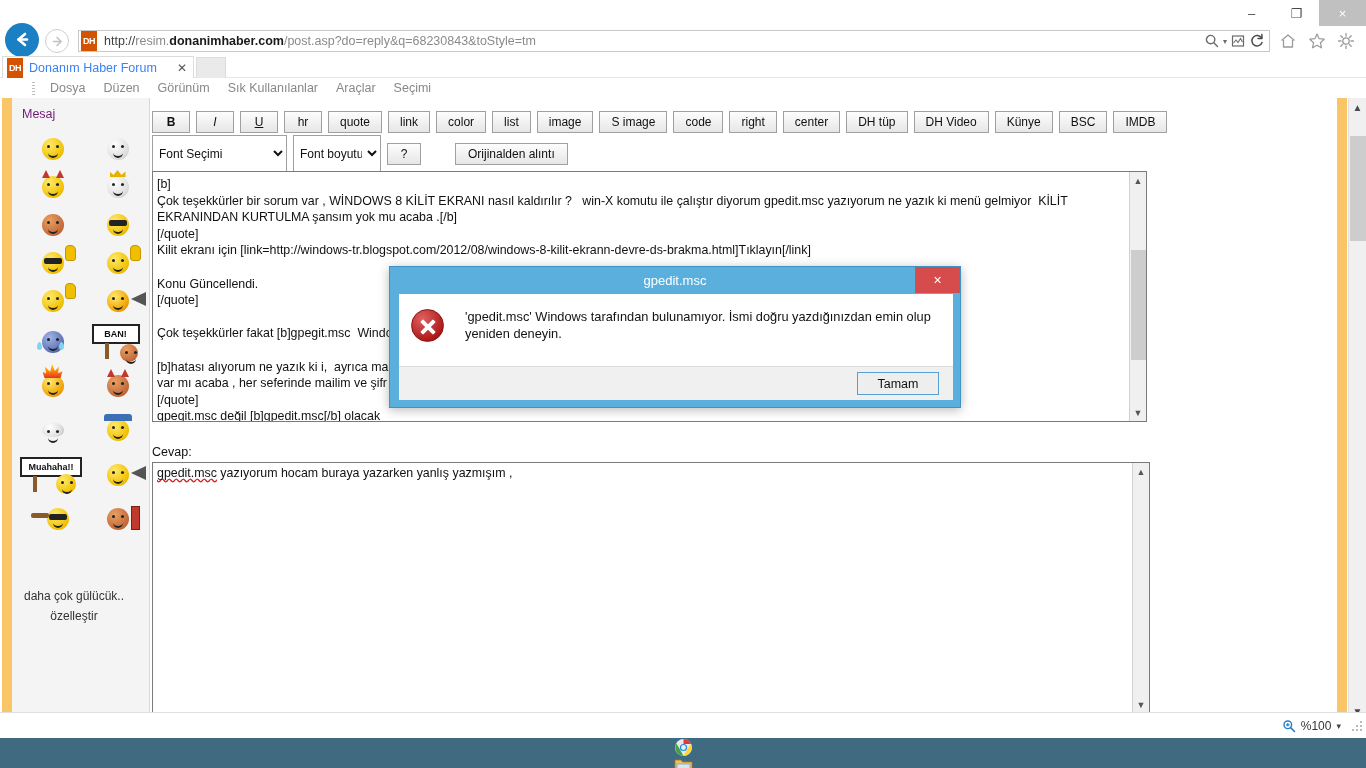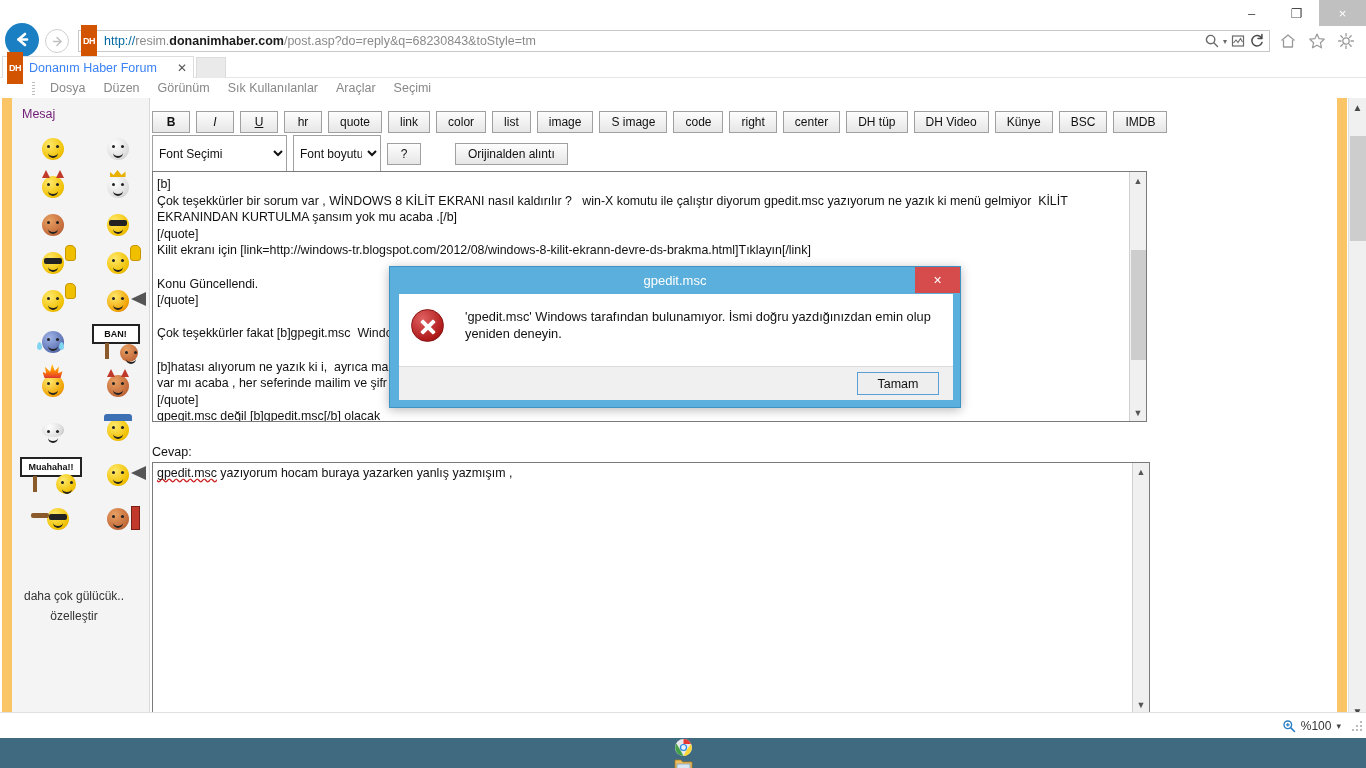--- a/index.html
+++ b/index.html
@@ -55,33 +55,33 @@
     display: flex; align-items: center; justify-content: center;
     flex: 0 0 auto;
   }
   .addr-bar {
     flex: 1 1 auto; height: 22px; margin-left: 9px; margin-right: 8px;
     border: 1px solid #c8c8c8; background: #ffffff;
     display: flex; align-items: center;
     position: relative;
   }
   .dh-favicon {
-    width: 16px; height: 32px; margin-left: 2px;
+    width: 16px; height: 20px; margin-left: 2px;
     background: #d35400; color: #ffffff;
     font-size: 9px; font-weight: bold;
     display: flex; align-items: center; justify-content: center;
     letter-spacing: -0.5px;
     flex: 0 0 auto;
   }
   .addr-text {
     margin-left: 7px; font-size: 12.5px; color: #8a8a8a;
     white-space: nowrap; overflow: hidden;
   }
   .addr-text b { color: #1a1a1a; font-weight: bold; }
-  .addr-text .scheme { color: #0369a1; }
+  .addr-text .scheme { color: #404040; }
   .addr-right {
     position: absolute; right: 0; top: 0; height: 20px;
     display: flex; align-items: center; gap: 3px; padding-right: 4px;
   }
   .chrome-icons {
     display: flex; align-items: center; gap: 9px;
     padding-right: 10px; flex: 0 0 auto;
   }
 
   

